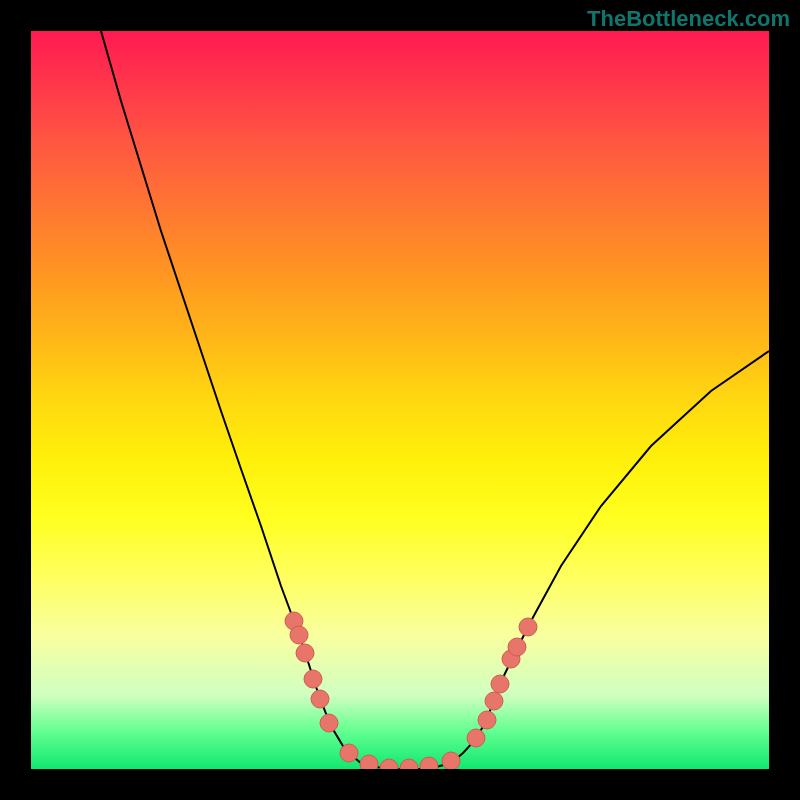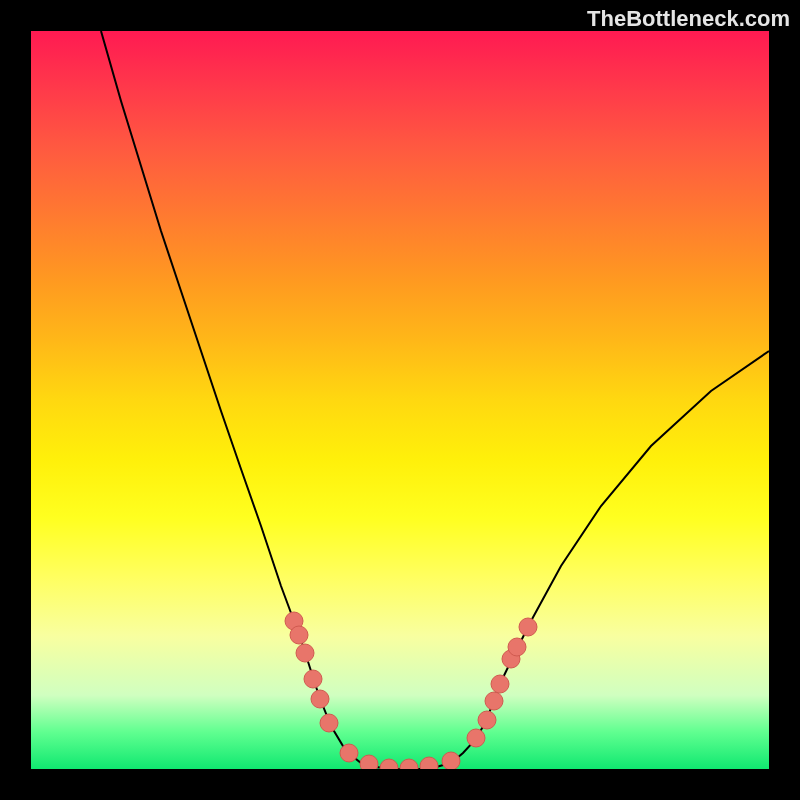--- a/index.html
+++ b/index.html
@@ -33,21 +33,21 @@
       #10e870 100%
     );
   }
   .watermark {
     position: absolute;
     top: 6px;
     right: 10px;
     font-family: Arial, Helvetica, sans-serif;
     font-size: 22px;
     font-weight: bold;
-    color: #e5e5e5;
+    color: #0f766e;
   }
   svg.curve-layer {
     position: absolute;
     left: 0;
     top: 0;
     width: 738px;
     height: 738px;
   }
 </style>
 </head>

